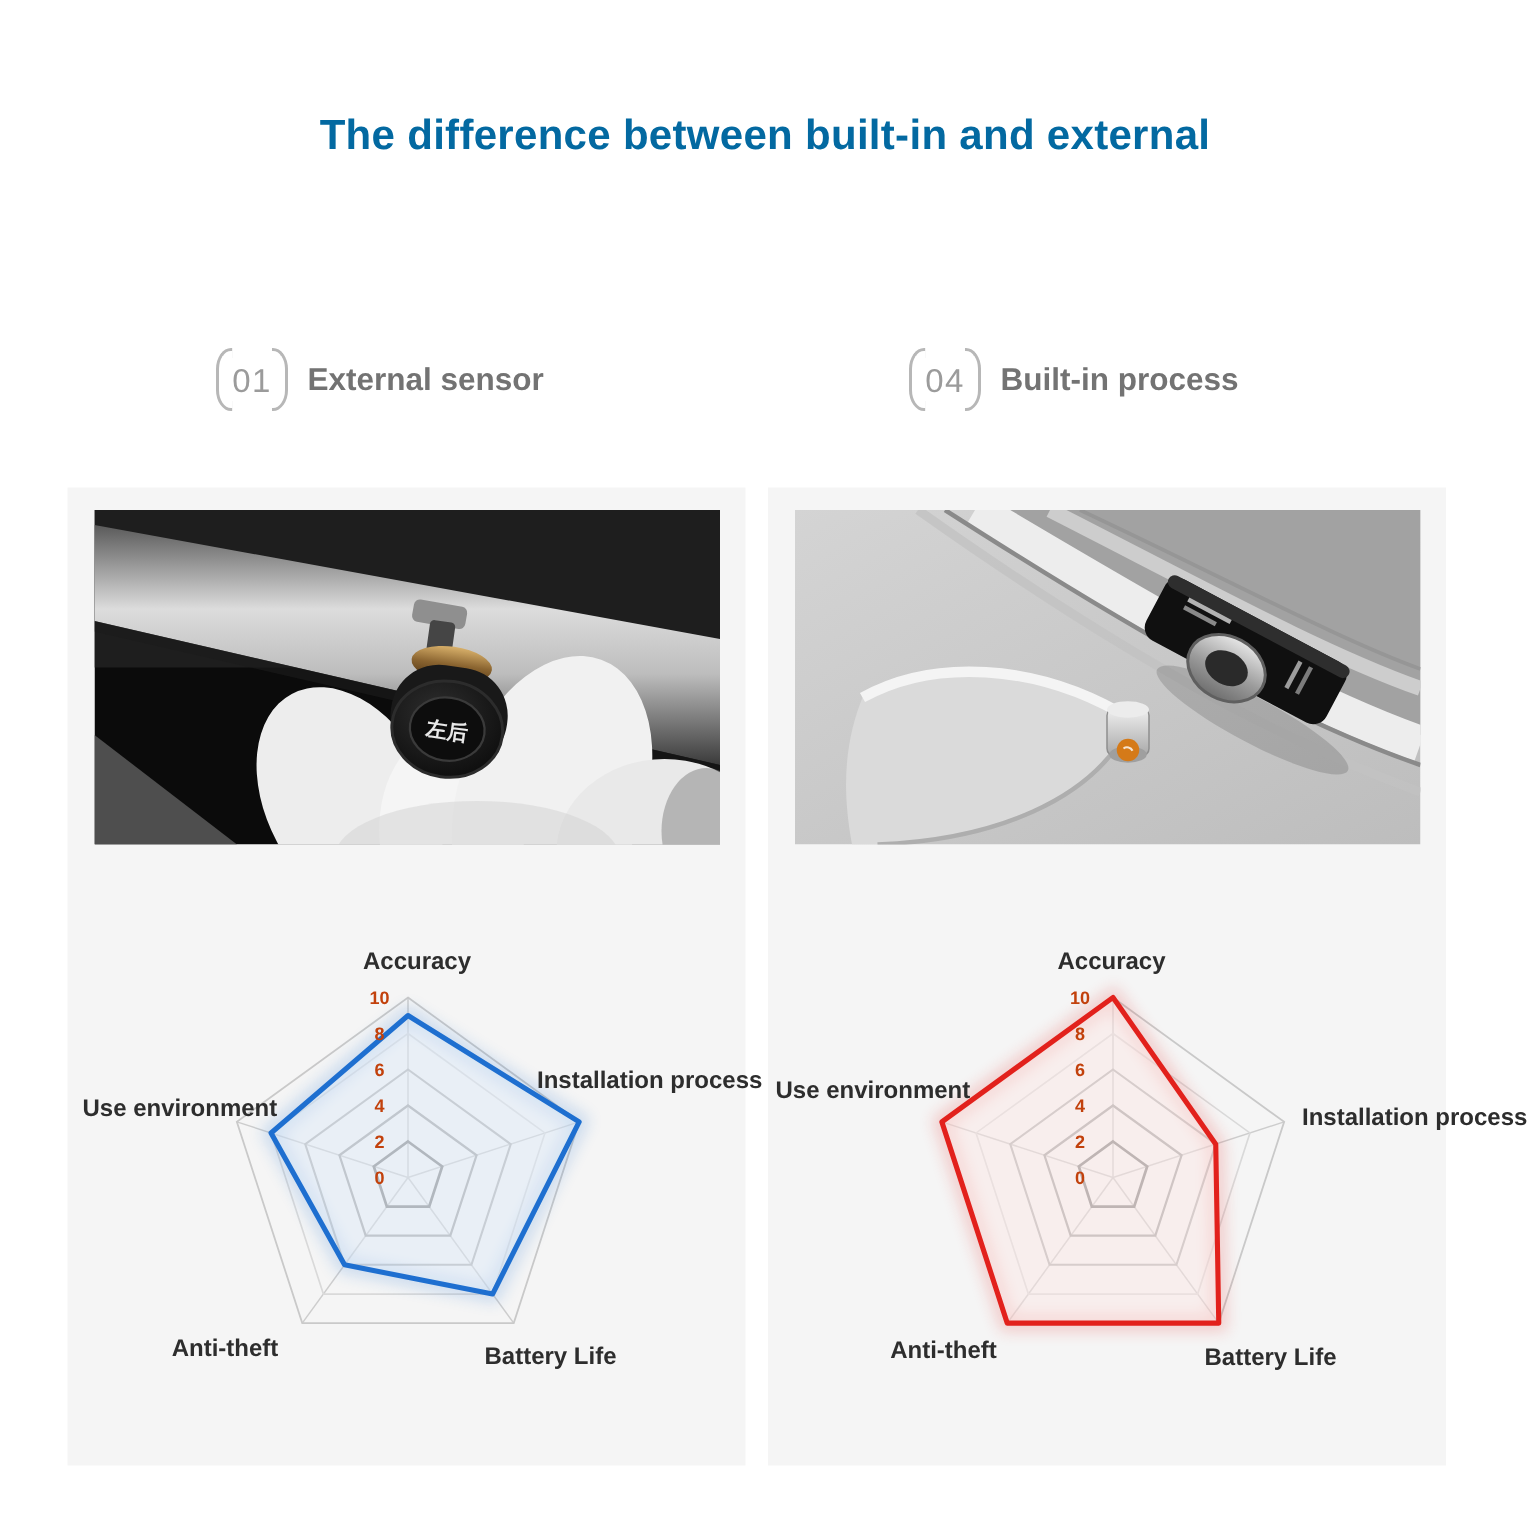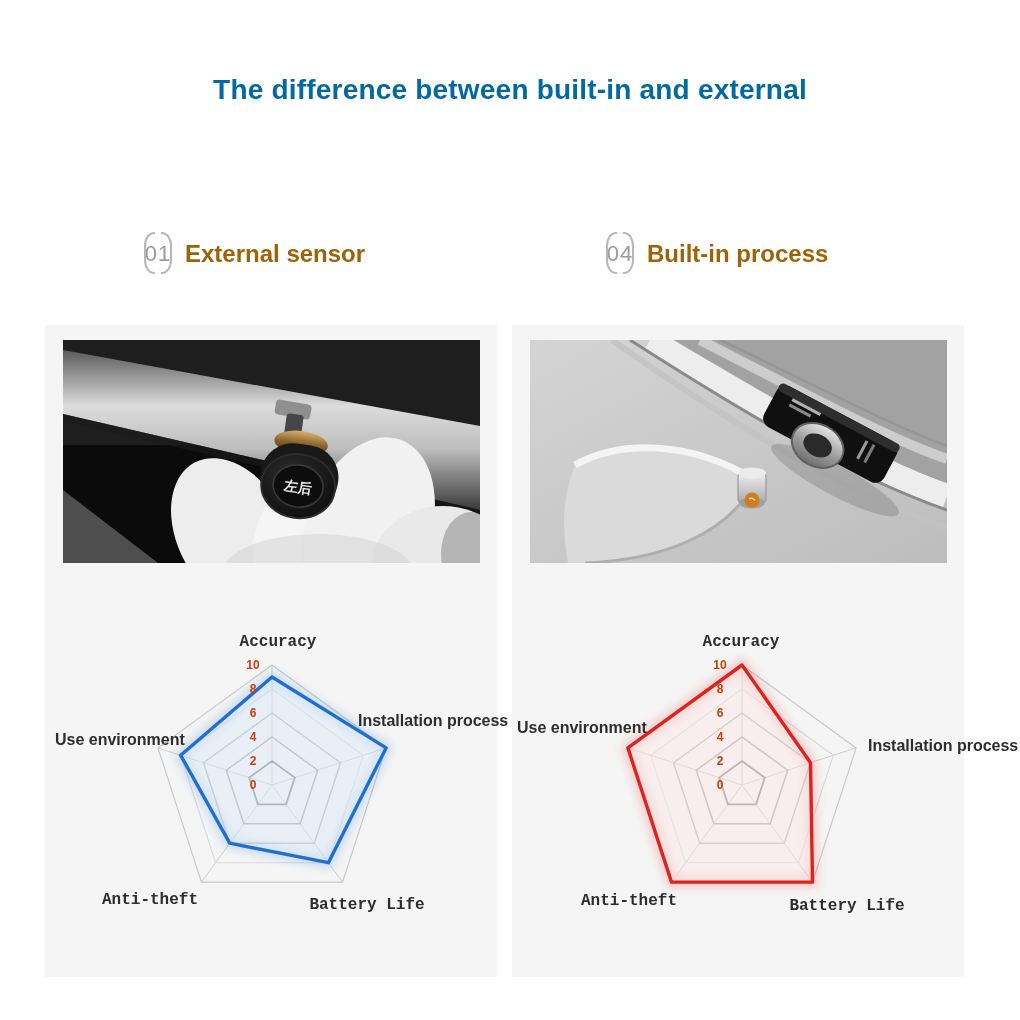--- a/index.html
+++ b/index.html
@@ -3,37 +3,37 @@
 <meta charset="utf-8">
 <style>
   html,body{margin:0;padding:0;background:#fff;}
   .canvas{position:relative;width:1020px;height:1020px;background:#fff;overflow:hidden;
           font-family:"Liberation Sans",sans-serif;}
   .page-title{position:absolute;top:74px;left:0;width:100%;margin:0;text-align:center;
               font-size:28px;font-weight:700;color:#0369a1;letter-spacing:.2px;}
   
   .sec-header{position:absolute;top:229px;height:50px;display:flex;align-items:center;}
   #hdr-ext{left:144px;} #hdr-int{left:606px;}
-  .num-badge{position:relative;width:28px;height:46px;display:flex;align-items:center;justify-content:center;}
+  .num-badge{position:relative;width:48px;height:46px;display:flex;align-items:center;justify-content:center;}
   .bracket{position:absolute;top:1px;width:11px;height:42px;border:2px solid #b7b7b7;box-sizing:border-box;}
   .bracket.l{left:0;border-right:none;border-radius:10px 0 0 10px / 14px 0 0 14px;}
   .bracket.r{right:0;border-left:none;border-radius:0 10px 10px 0 / 0 14px 14px 0;}
   .num{font-size:22px;color:#9b9b9b;font-weight:400;letter-spacing:1px;}
-  .sec-title{font-size:24px;font-weight:700;color:#a16207;margin-left:13px;white-space:nowrap;}
+  .sec-title{font-size:21px;font-weight:700;color:#737373;margin-left:13px;white-space:nowrap;}
   
   .panel{position:absolute;top:325px;width:452px;height:652px;background:#f5f5f5;}
   #panel-ext{left:45px;} #panel-int{left:512px;}
   .photo{position:absolute;left:18px;top:15px;width:417px;height:223px;display:block;}
   .radar-svg{position:absolute;left:0;top:242px;}
   
   .tick{position:absolute;left:194px;width:28px;text-align:center;font-size:12px;line-height:14px;color:#c2410c;font-weight:bold;}
   .t10{top:333px;} .t8{top:357px;} .t6{top:381px;} .t4{top:405px;} .t2{top:429px;} .t0{top:453px;}
   
   .axis-lbl{position:absolute;font-size:16px;font-weight:700;color:#2d2d2d;line-height:18px;white-space:nowrap;}
-  .center{transform:translateX(-50%);font-family:Liberation Mono, monospace;}
+  .center{transform:translateX(-50%);}
   #panel-ext .lbl-acc{left:233px;top:308px;}
   #panel-ext .lbl-install{left:313px;top:387px;}
   #panel-ext .lbl-env{left:10px;top:406px;}
   #panel-ext .lbl-anti{left:105px;top:566px;}
   #panel-ext .lbl-batt{left:322px;top:571px;}
   #panel-int .lbl-acc{left:229px;top:308px;}
   #panel-int .lbl-install{left:356px;top:412px;}
   #panel-int .lbl-env{left:5px;top:394px;}
   #panel-int .lbl-anti{left:117px;top:567px;}
   #panel-int .lbl-batt{left:335px;top:572px;}

